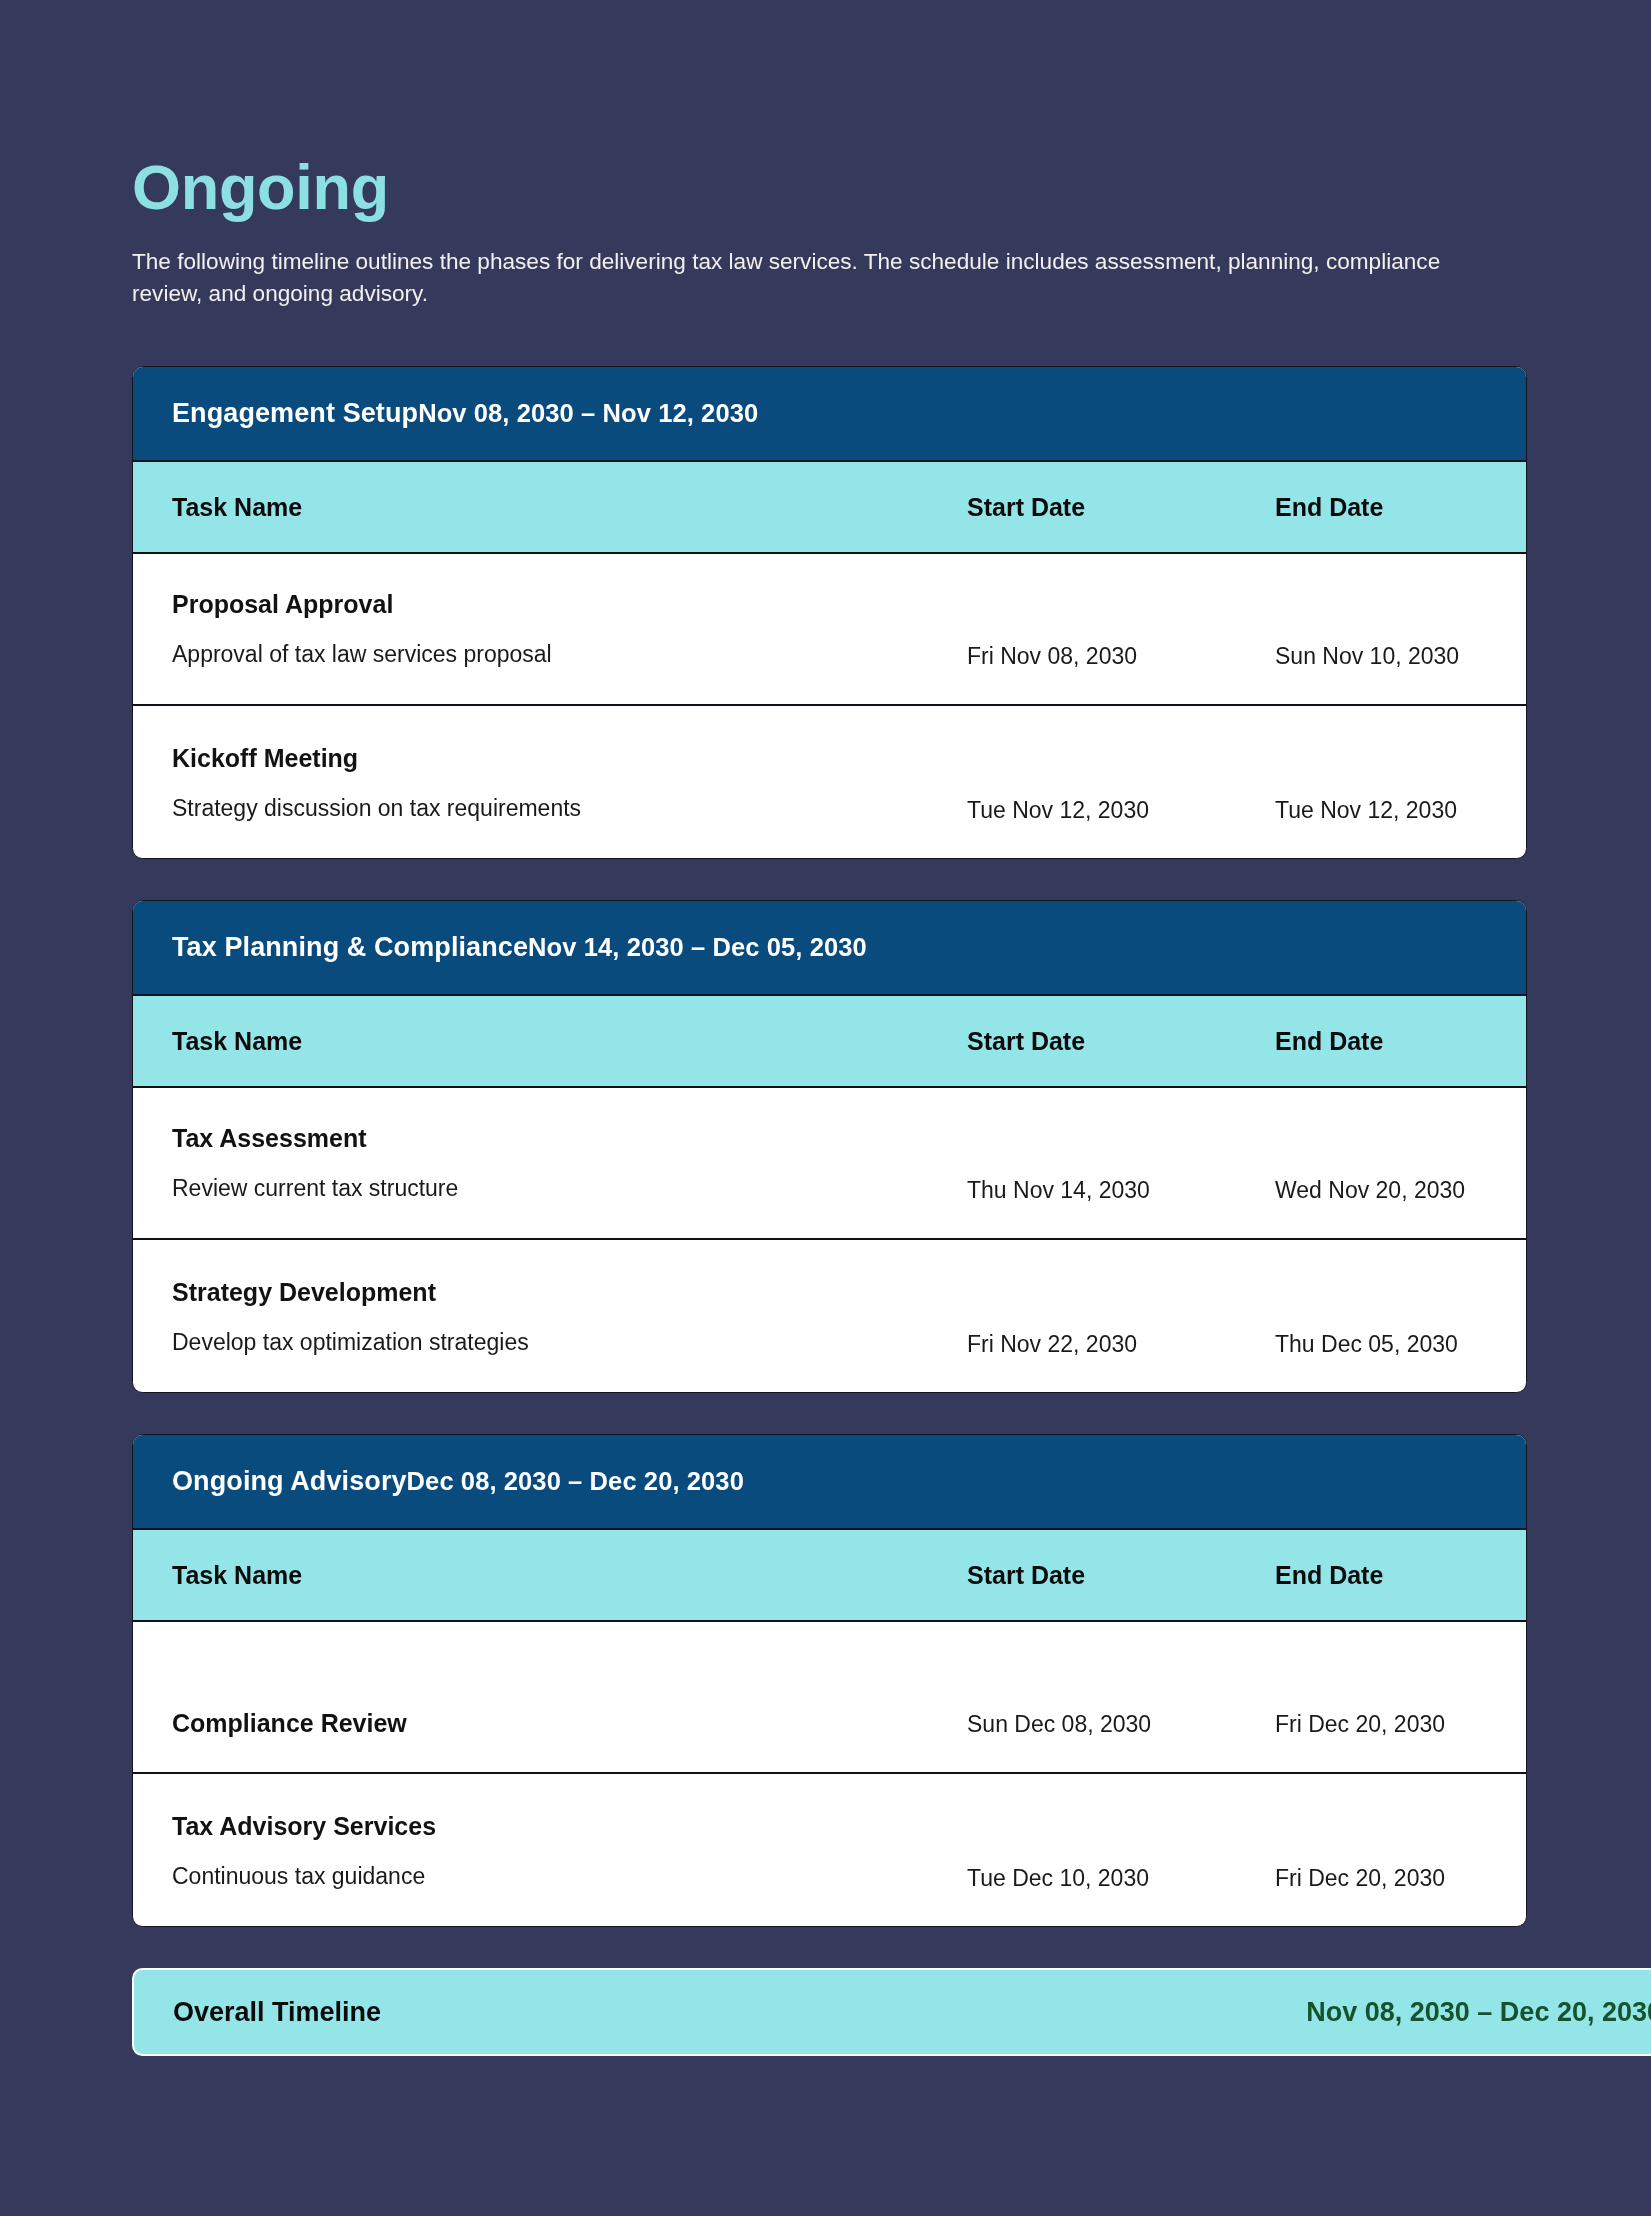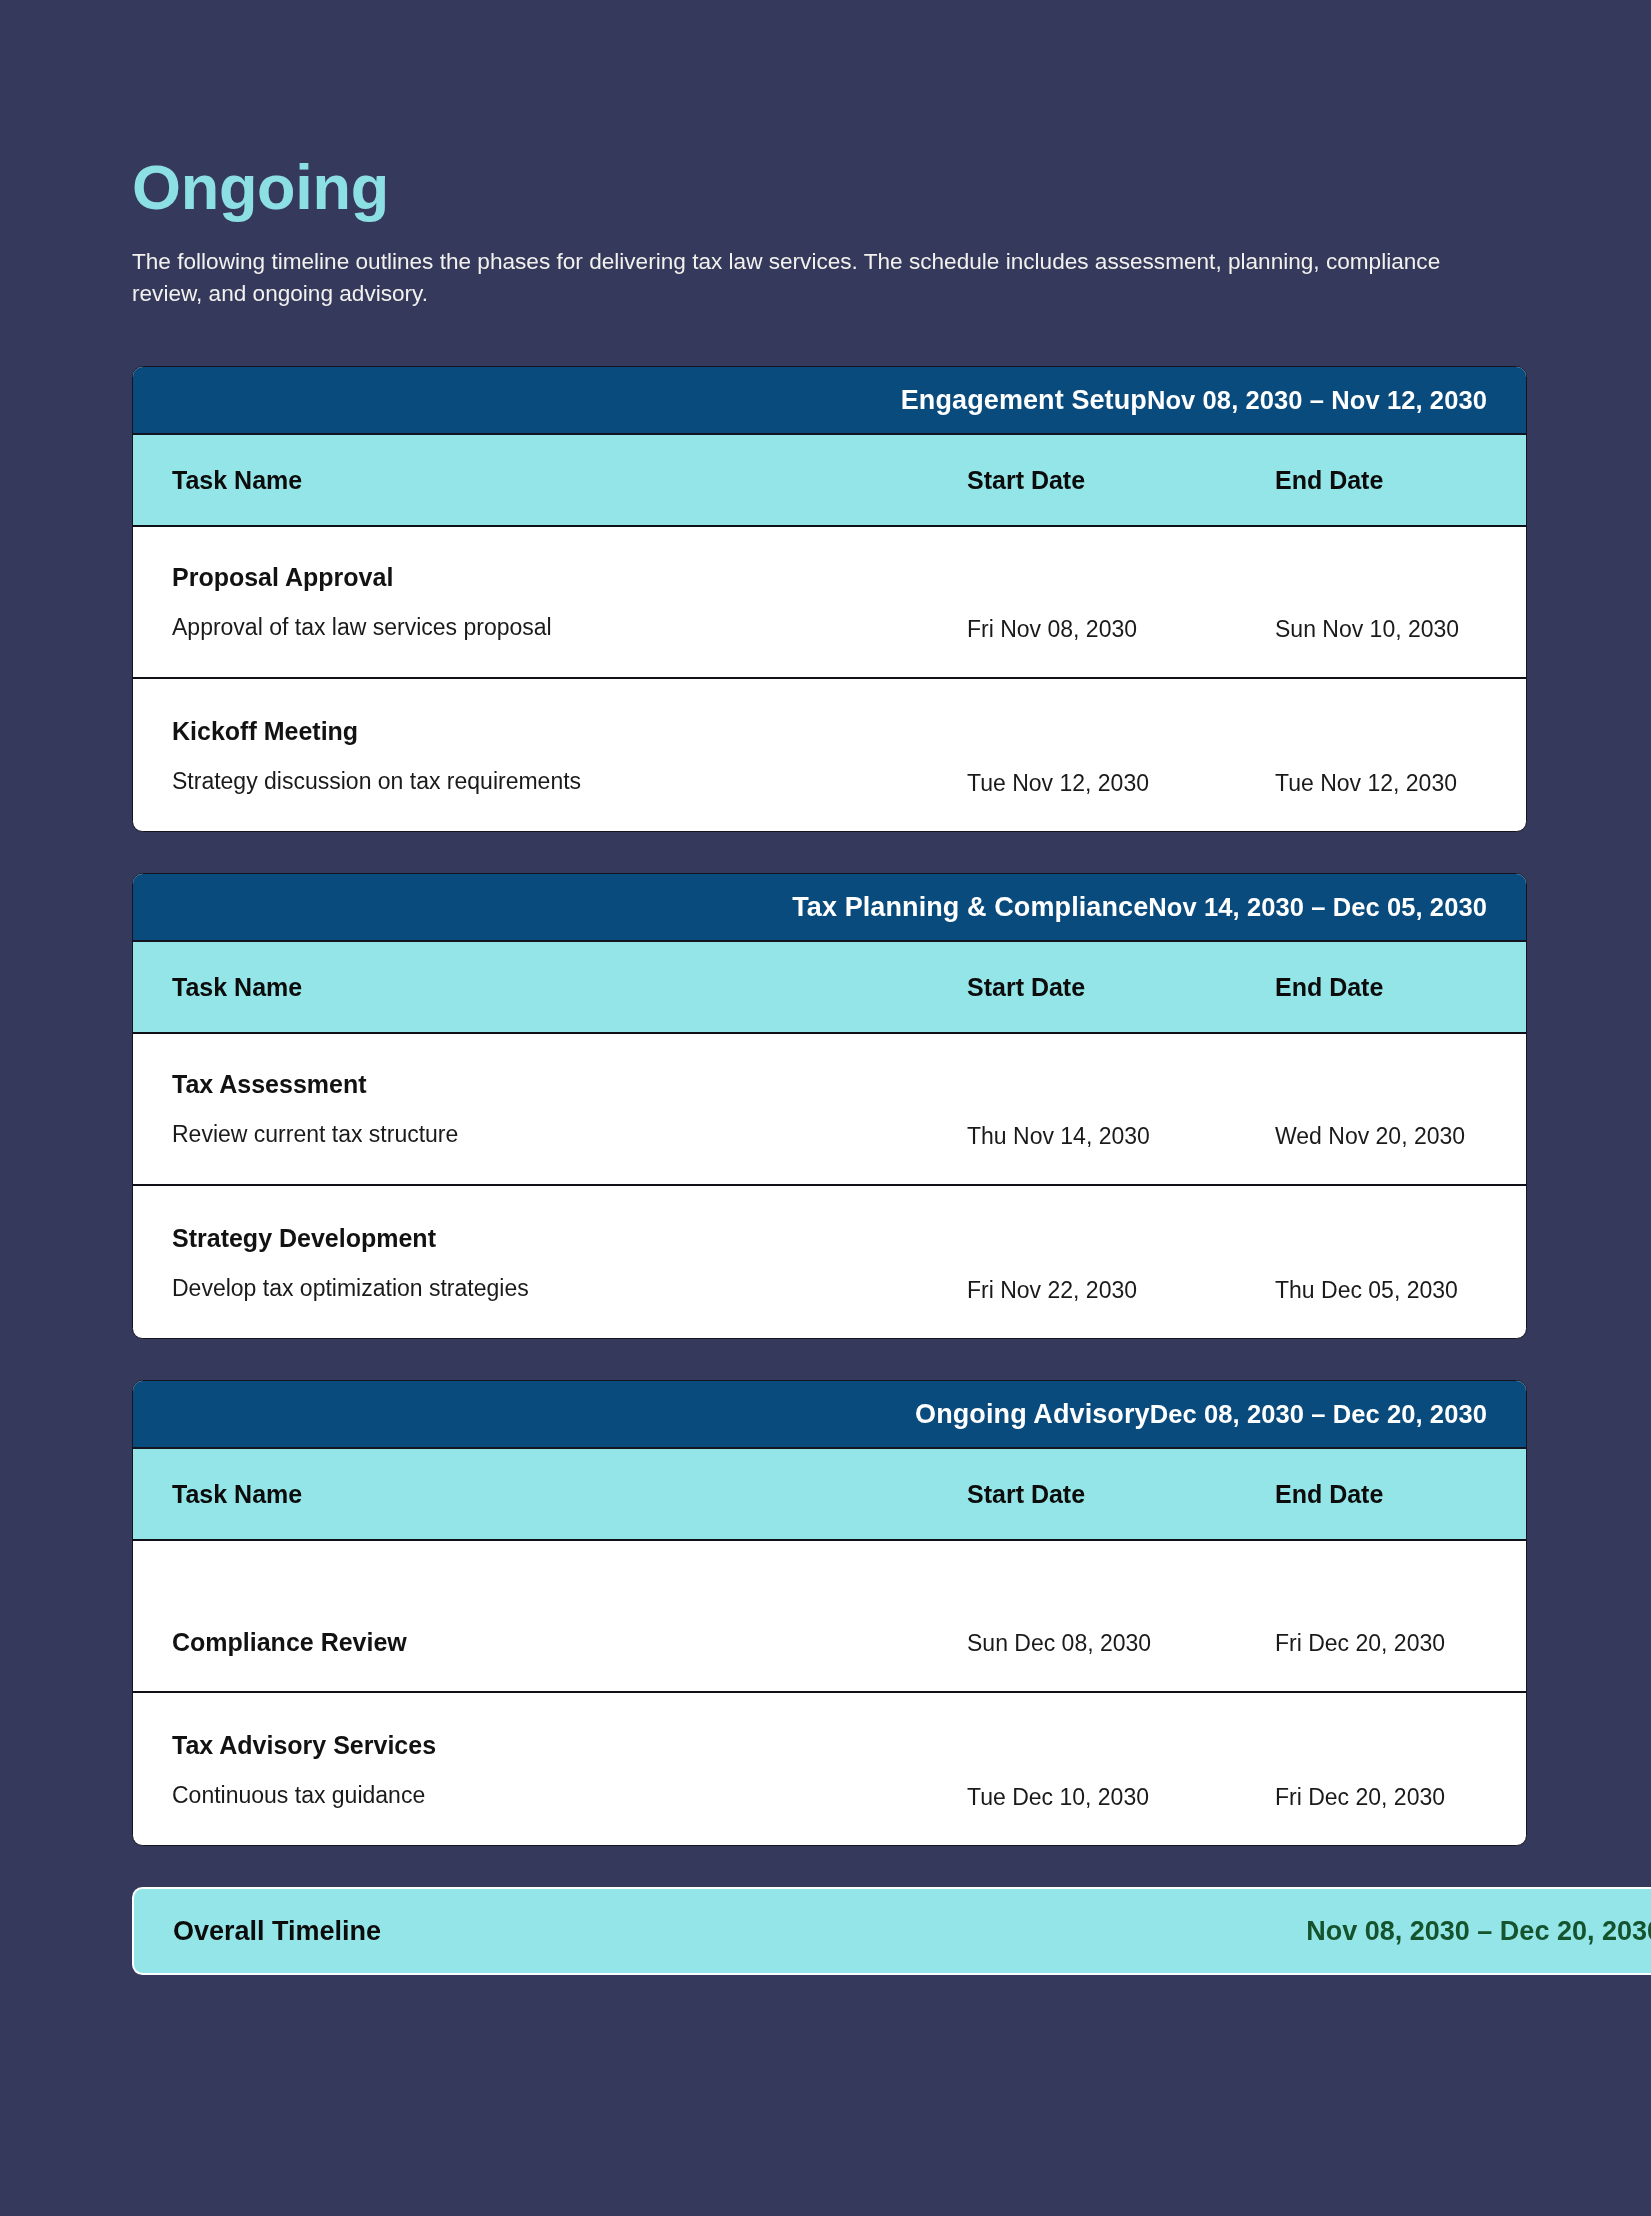--- a/index.html
+++ b/index.html
@@ -56,23 +56,23 @@
     border: 1.7px solid #13141f;
     border-radius: 10.4px;
     overflow: hidden;
     margin-bottom: 41px;
   }
 
   .phase-header {
     background: #0a4b7e;
     display: flex;
     align-items: center;
-    justify-content: flex-end;
+    justify-content: flex-start;
     padding: 0 39px;
-    height: 68px;
+    height: 95px;
     border-bottom: 2.3px solid #13141f;
   }
 
   .phase-name {
     font-size: 27px;
     font-weight: 700;
     color: #ffffff;
     letter-spacing: 0.1px;
   }
 

